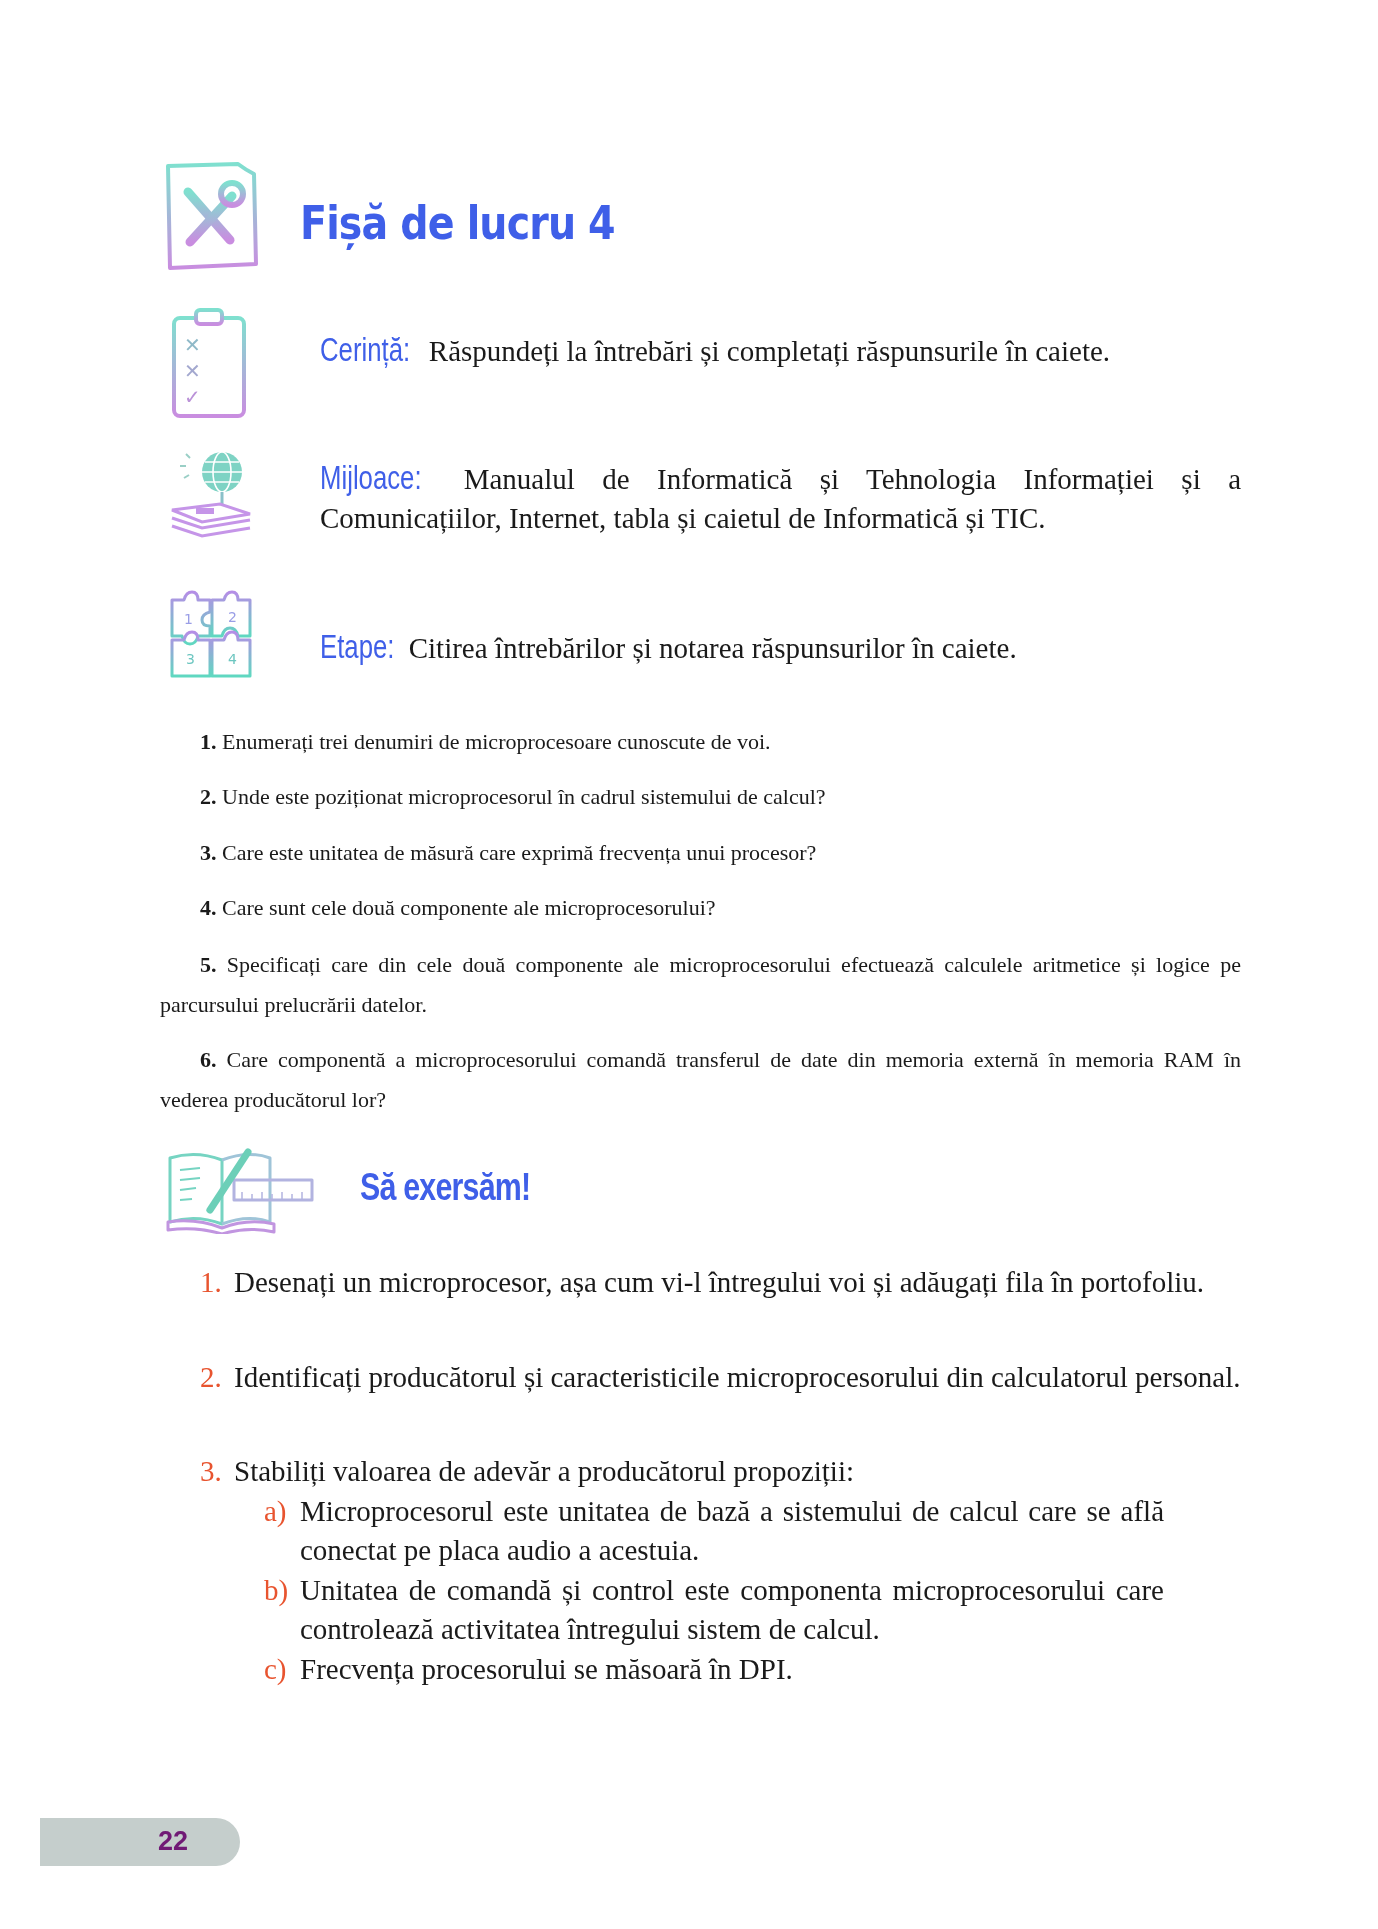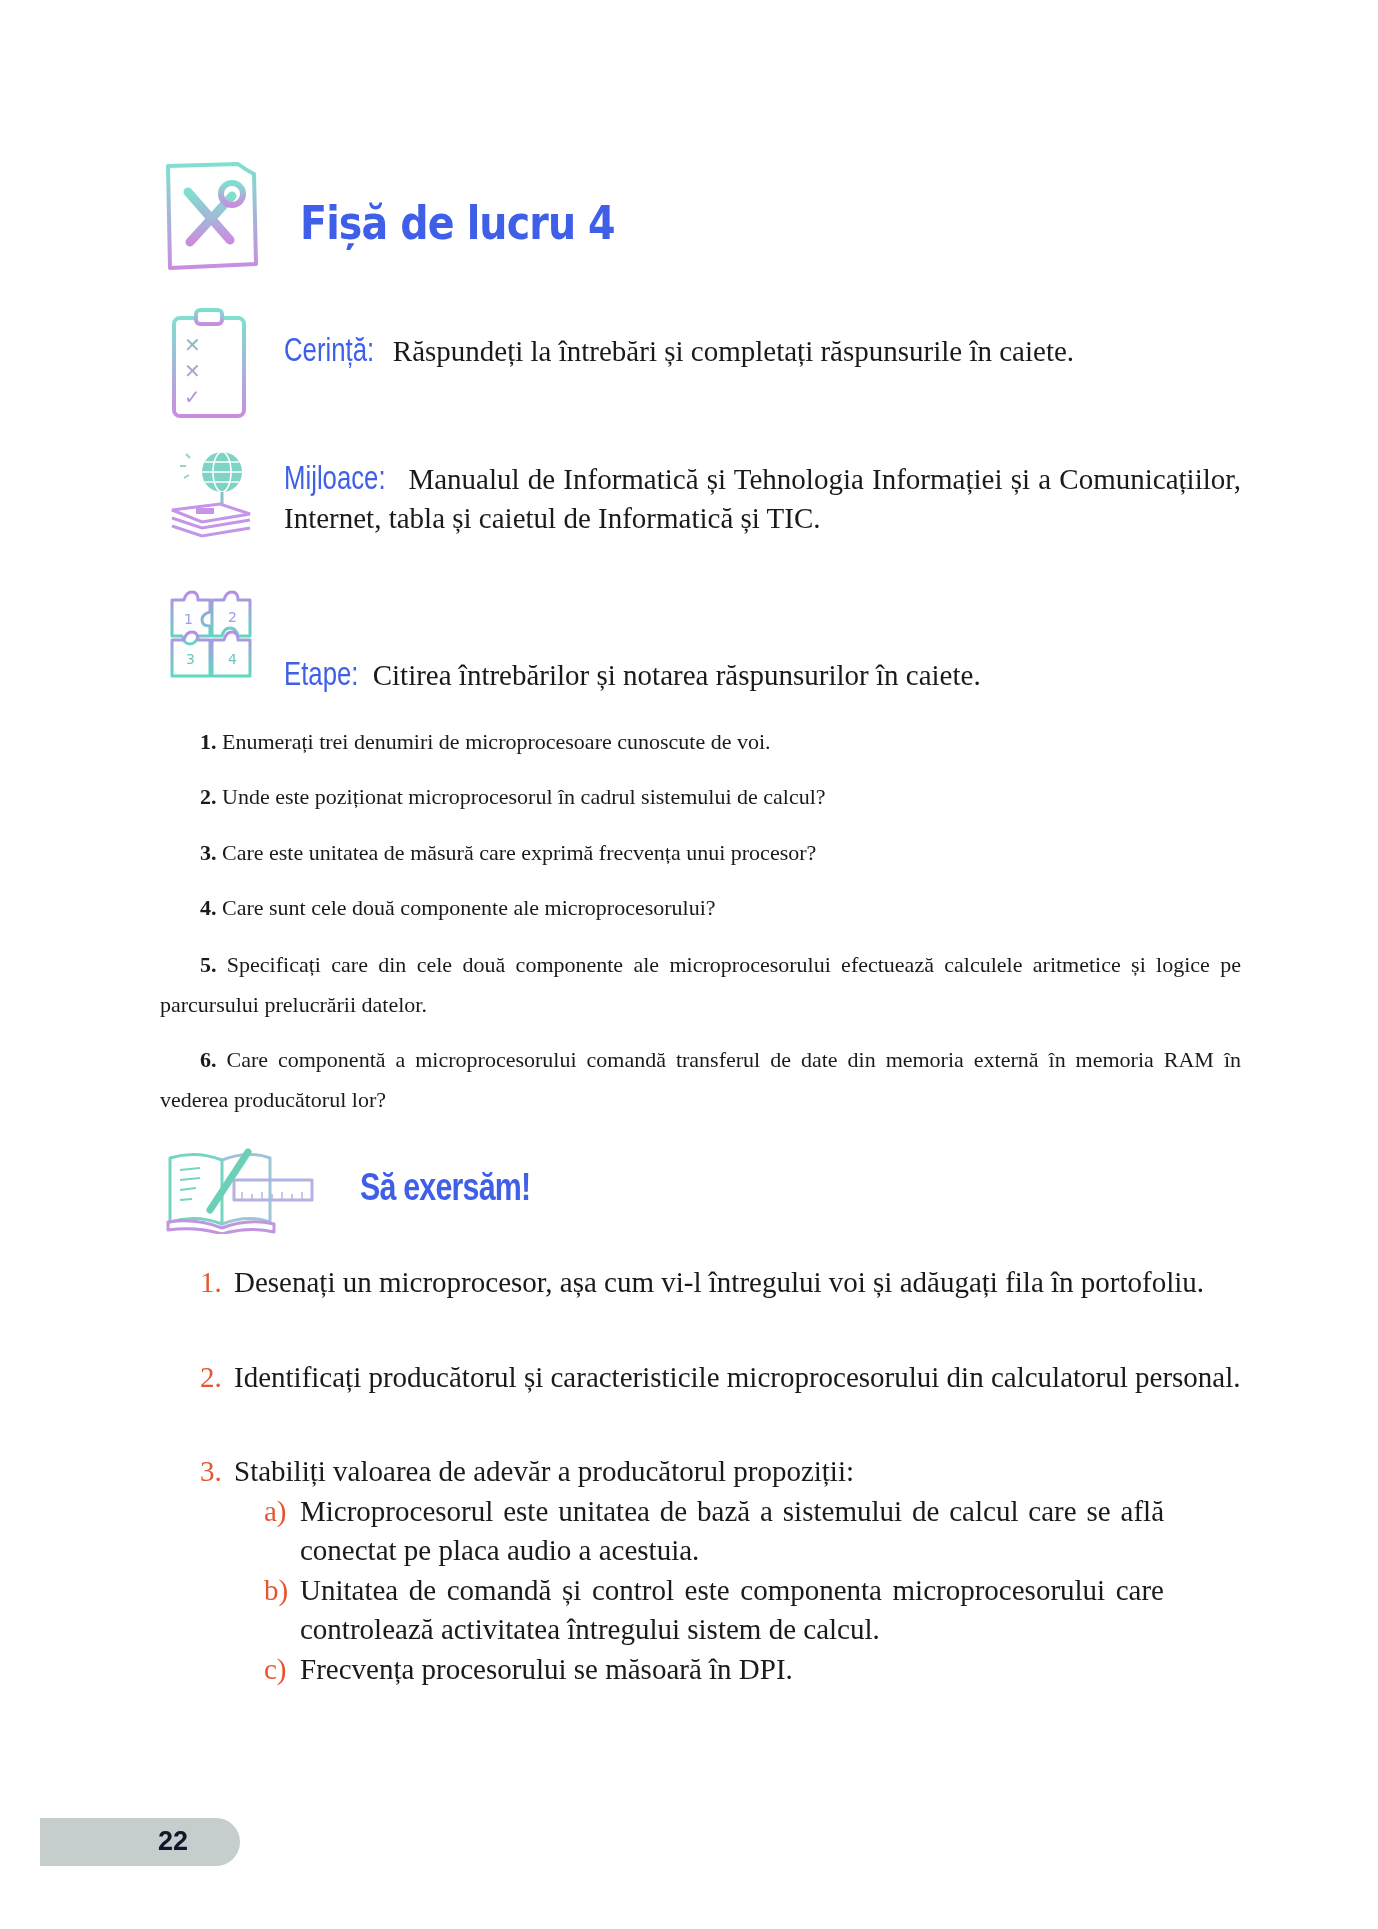--- a/index.html
+++ b/index.html
@@ -4,34 +4,34 @@
 <style>
   html, body { margin:0; padding:0; background:#ffffff; }
   body { width:1378px; height:1929px; position:relative; overflow:hidden;
          font-family:"Liberation Serif","DejaVu Serif",serif; color:#1a1a1a; }
   .abs { position:absolute; }
   .title { left:300px; top:196px; font-family:"DejaVu Sans","Liberation Sans",sans-serif;
            font-weight:bold; font-size:46px; color:#3f5fe8; letter-spacing:-1px; transform:scaleX(0.86); transform-origin:left; }
   .label { font-family:"Liberation Sans","DejaVu Sans",sans-serif; color:#3f5fe8; font-size:33px;
            display:inline-block; transform:scaleX(0.78); transform-origin:left; margin-right:-14px; }
   .body-text { font-size:29px; line-height:39px; }
-  .row { left:284px; right:137px; }
+  .row { left:320px; right:137px; }
   .justify { text-align:justify; text-align-last:left; }
   .q { position:absolute; left:160px; width:1081px; font-size:22px; line-height:40px; text-align:justify; }
   .q .num { font-weight:bold; }
   .ex { position:absolute; left:200px; width:1041px; font-size:29px; line-height:39px; text-align:justify; }
   .ex .num { color:#e8542f; position:absolute; left:0; }
   .ex .txt { display:block; padding-left:34px; }
   .sub { position:absolute; left:264px; width:900px; font-size:29px; line-height:39px; text-align:justify; }
   .sub .num { color:#e8542f; position:absolute; left:0; }
   .sub .txt { display:block; padding-left:36px; }
   .practice-title { left:360px; top:1166px; font-family:"Liberation Sans","DejaVu Sans",sans-serif; font-weight:bold;
                     font-size:38px; color:#3f5fe8; transform:scaleX(0.8); transform-origin:left; letter-spacing:-1px; }
   .badge { left:40px; top:1818px; width:200px; height:48px; background:#c5cecc; border-radius:0 24px 24px 0; }
-  .badge span { position:absolute; left:118px; top:8px; font-family:"Liberation Sans","DejaVu Sans",sans-serif; font-weight:bold; font-size:27px; color:#0f172a; }
+  .badge span { position:absolute; left:118px; top:8px; font-family:"Liberation Sans","DejaVu Sans",sans-serif; font-weight:bold; font-size:27px; color:#701a75; }
 </style>
 </head>
 <body>
 
 <svg width="0" height="0" style="position:absolute">
   <defs>
     <linearGradient id="gTP" x1="0" y1="0" x2="0" y2="1">
       <stop offset="0" stop-color="#7fe0cf"></stop>
         <stop offset="1" stop-color="#c98de0"></stop>
     </linearGradient>
@@ -111,21 +111,21 @@
       <path d="M46 50 h12 q2 -8 8 -8 q6 0 6 8 h12 v36 h-38 z"></path>
     </g>
     <g font-family="DejaVu Sans, sans-serif" font-size="14" fill="#9a9ee6">
       <text x="18" y="34">1</text>
         <text x="62" y="32">2</text>
       <text x="20" y="74" fill="#6cc6c0">3</text>
         <text x="62" y="74" fill="#6cc6c0">4</text>
     </g>
   </svg>
 </div>
-<div class="abs row body-text" style="top:627px;margin-top:27px;">
+<div class="abs row body-text" style="top:627px;">
   <span class="label">Etape:</span>
   <span>Citirea întrebărilor și notarea răspunsurilor în caiete.</span>
 </div>
 
 <div class="q" style="top:722px;padding-left:40px;width:1041px;">
   <span class="num">1.</span>
   <span>Enumerați trei denumiri de microprocesoare cunoscute de voi.</span>
 </div>
 <div class="q" style="top:777px;padding-left:40px;width:1041px;">
   <span class="num">2.</span>

